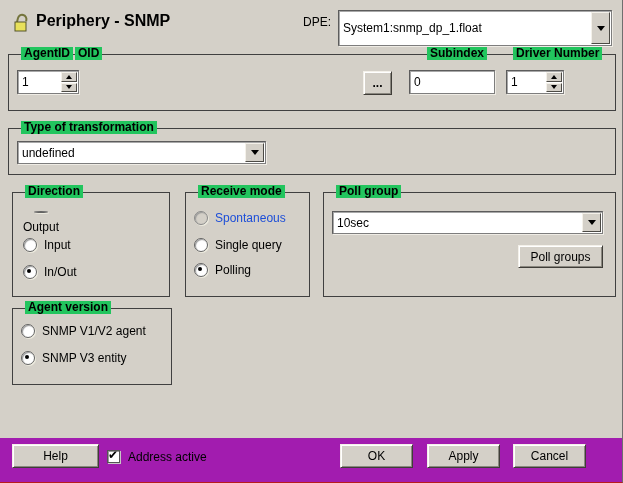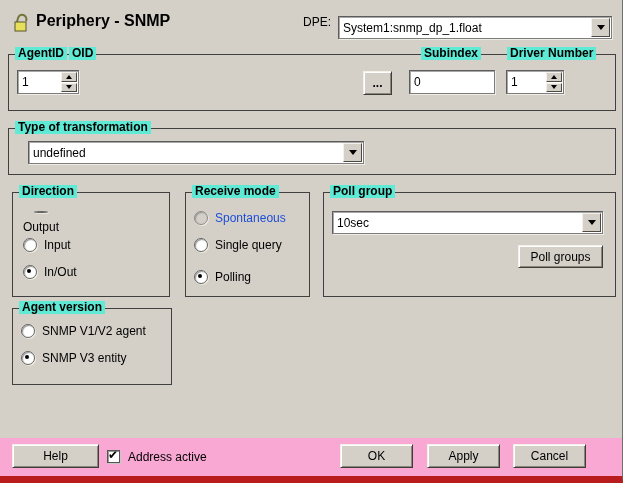--- a/index.html
+++ b/index.html
@@ -1,27 +1,27 @@
 <!DOCTYPE html>
 <html><head>
 <meta charset="utf-8">
 <style>
   html,body{margin:0;padding:0;background:#fff;}
   body{font-family:"Liberation Sans","DejaVu Sans",sans-serif;color:#000;}
   #dialog{
     position:relative;width:623px;height:483px;background:#d4d0c8;
-    border-right:1px solid #6f6f6f;border-bottom:7px solid #b91c1c;
+    border-right:1px solid #6f6f6f;border-bottom:1px solid #b91c1c;
     box-sizing:border-box;overflow:hidden;font-size:12px;
   }
   .abs{position:absolute;box-sizing:border-box;}
   
   .groupbox{position:absolute;border:1px solid #404040;box-sizing:border-box;}
   .group-label{
-    position:absolute;top:-8px;font-weight:bold;background:#5eead4;
-    padding:0 3px;line-height:13px;white-space:nowrap;
+    position:absolute;top:-8px;font-weight:bold;background:#22c55e;
+    padding:0 3px;line-height:13px;white-space:nowrap;margin-left:6px;
   }
   
   .sunken{
     background:#fff;
     border:1px solid #7d7d7d;border-top-color:#5c5c5c;border-left-color:#5c5c5c;
     box-shadow:inset 1px 1px 0 #a8a8a8, 1px 1px 0 #efece5;
   }
   .field{display:flex;align-items:center;padding-left:4px;overflow:hidden;white-space:nowrap;}
   .combo{display:flex;align-items:center;}
   .combo-text{flex:1;padding-left:4px;overflow:hidden;white-space:nowrap;}
@@ -62,38 +62,38 @@
   
   .checkbox{
     width:13px;height:13px;background:#fff;position:relative;display:inline-block;
     border:1px solid #555;box-shadow:inset 1px 1px 0 #9a9a9a, 1px 1px 0 #c7c7c7;
   }
   .checkbox .checkmark{
     display:none;position:absolute;left:0px;top:-2px;font-size:12px;font-weight:bold;color:#000;line-height:13px;
   }
   .checkbox.on .checkmark{display:block;}
   
-  #footer{position:absolute;left:0;top:438px;width:623px;height:45px;background:#f9a8d4;}
+  #footer{position:absolute;left:0;top:438px;width:623px;height:45px;background:#a21caf;}
   .label{white-space:nowrap;}
   .bold{font-weight:bold;}
 </style>
 </head>
 <body>
 
 <div id="dialog">
 
   <span class="abs" style="left:12px;top:10px;">
     <svg width="18" height="24" viewBox="0 0 18 24">
       <path d="M5 12 V8 a4.3 4.3 0 0 1 8.6 0 V9" fill="none" stroke="#74743c" stroke-width="2" transform="rotate(14 5 12)"></path>
       <rect x="3" y="12" width="11" height="9" fill="#e8e05a" stroke="#55552a"></rect>
     </svg>
   </span>
   <div class="abs label bold" style="left:36px;top:12px;font-size:16px;">Periphery - SNMP</div>
   <div class="abs label" style="left:303px;top:15px;">DPE:</div>
-  <div class="abs sunken combo" style="left:338px;top:10px;width:274px;height:23px;margin-top:6px;">
+  <div class="abs sunken combo" style="left:338px;top:10px;width:274px;height:36px;">
     <span class="combo-text">System1:snmp_dp_1.float</span>
     <span class="combo-btn">
         <span class="arr-dn"></span>
       </span>
   </div>
 
   <div class="groupbox" style="left:8px;top:54px;width:608px;height:57px;">
     <span class="group-label" style="left:6px;">AgentID</span>
     <span class="group-label" style="left:60px;">OID</span>
     <span class="group-label" style="left:412px;">Subindex</span>
@@ -124,21 +124,21 @@
           </span>
         <span class="spin-btn">
             <span class="tri-dn"></span>
           </span>
       </span>
     </div>
   </div>
 
   <div class="groupbox" style="left:8px;top:128px;width:608px;height:47px;">
     <span class="group-label" style="left:6px;">Type of transformation</span>
-    <div class="abs sunken combo" style="left:19px;top:12px;width:336px;height:23px;">
+    <div class="abs sunken combo" style="left:8px;top:12px;width:249px;height:23px;">
       <span class="combo-text">undefined</span>
       <span class="combo-btn">
           <span class="arr-dn"></span>
         </span>
     </div>
   </div>
 
   <div class="groupbox" style="left:12px;top:192px;width:158px;height:105px;">
     <span class="group-label" style="left:6px;">Direction</span>
     <label class="radio-row" style="left:10px;top:18px;flex-direction:column;">
@@ -158,21 +158,21 @@
   <div class="groupbox" style="left:185px;top:192px;width:125px;height:105px;">
     <span class="group-label" style="left:6px;">Receive mode</span>
     <label class="radio-row disabled" style="left:8px;top:18px;">
       <span class="radio"></span>
       <span class="radio-label">Spontaneous</span>
     </label>
     <label class="radio-row" style="left:8px;top:45px;">
       <span class="radio"></span>
       <span class="radio-label">Single query</span>
     </label>
-    <label class="radio-row" style="left:8px;top:77px;">
+    <label class="radio-row" style="left:8px;top:70px;">
       <span class="radio on"></span>
       <span class="radio-label">Polling</span>
     </label>
   </div>
 
   <div class="groupbox" style="left:323px;top:192px;width:293px;height:105px;">
     <span class="group-label" style="left:6px;">Poll group</span>
     <div class="abs sunken combo" style="left:8px;top:18px;width:271px;height:23px;">
       <span class="combo-text">10sec</span>
       <span class="combo-btn">

